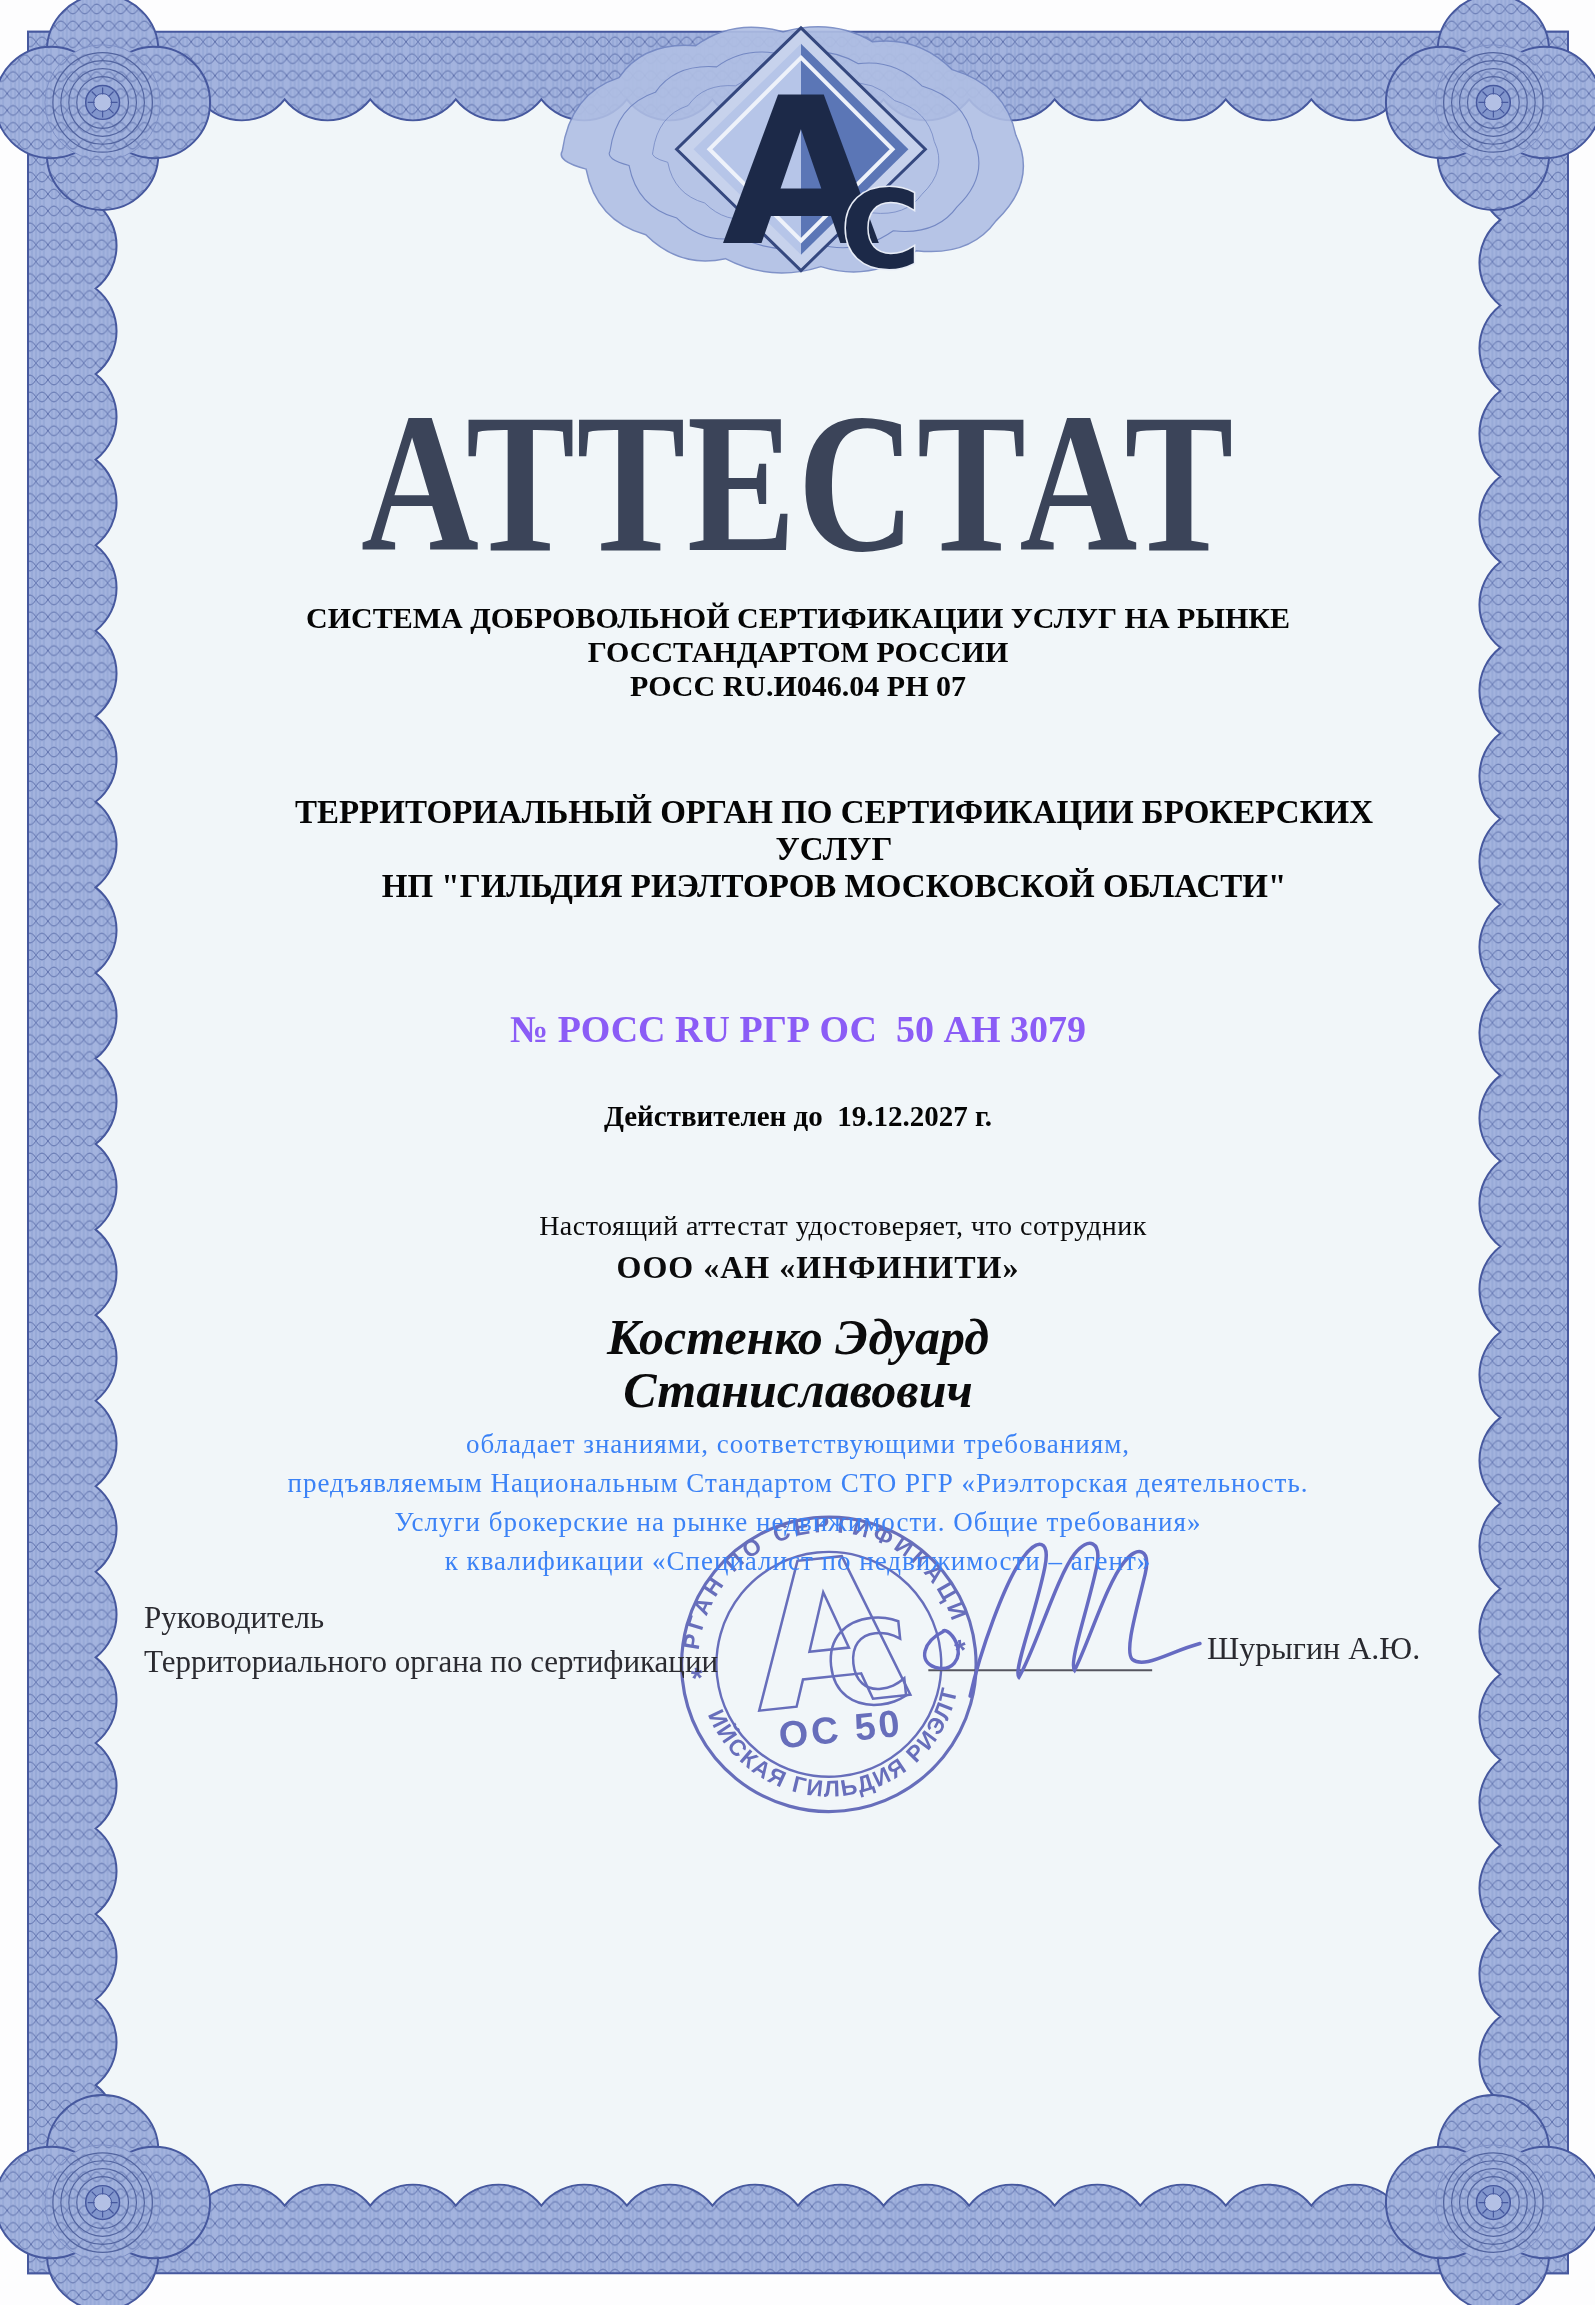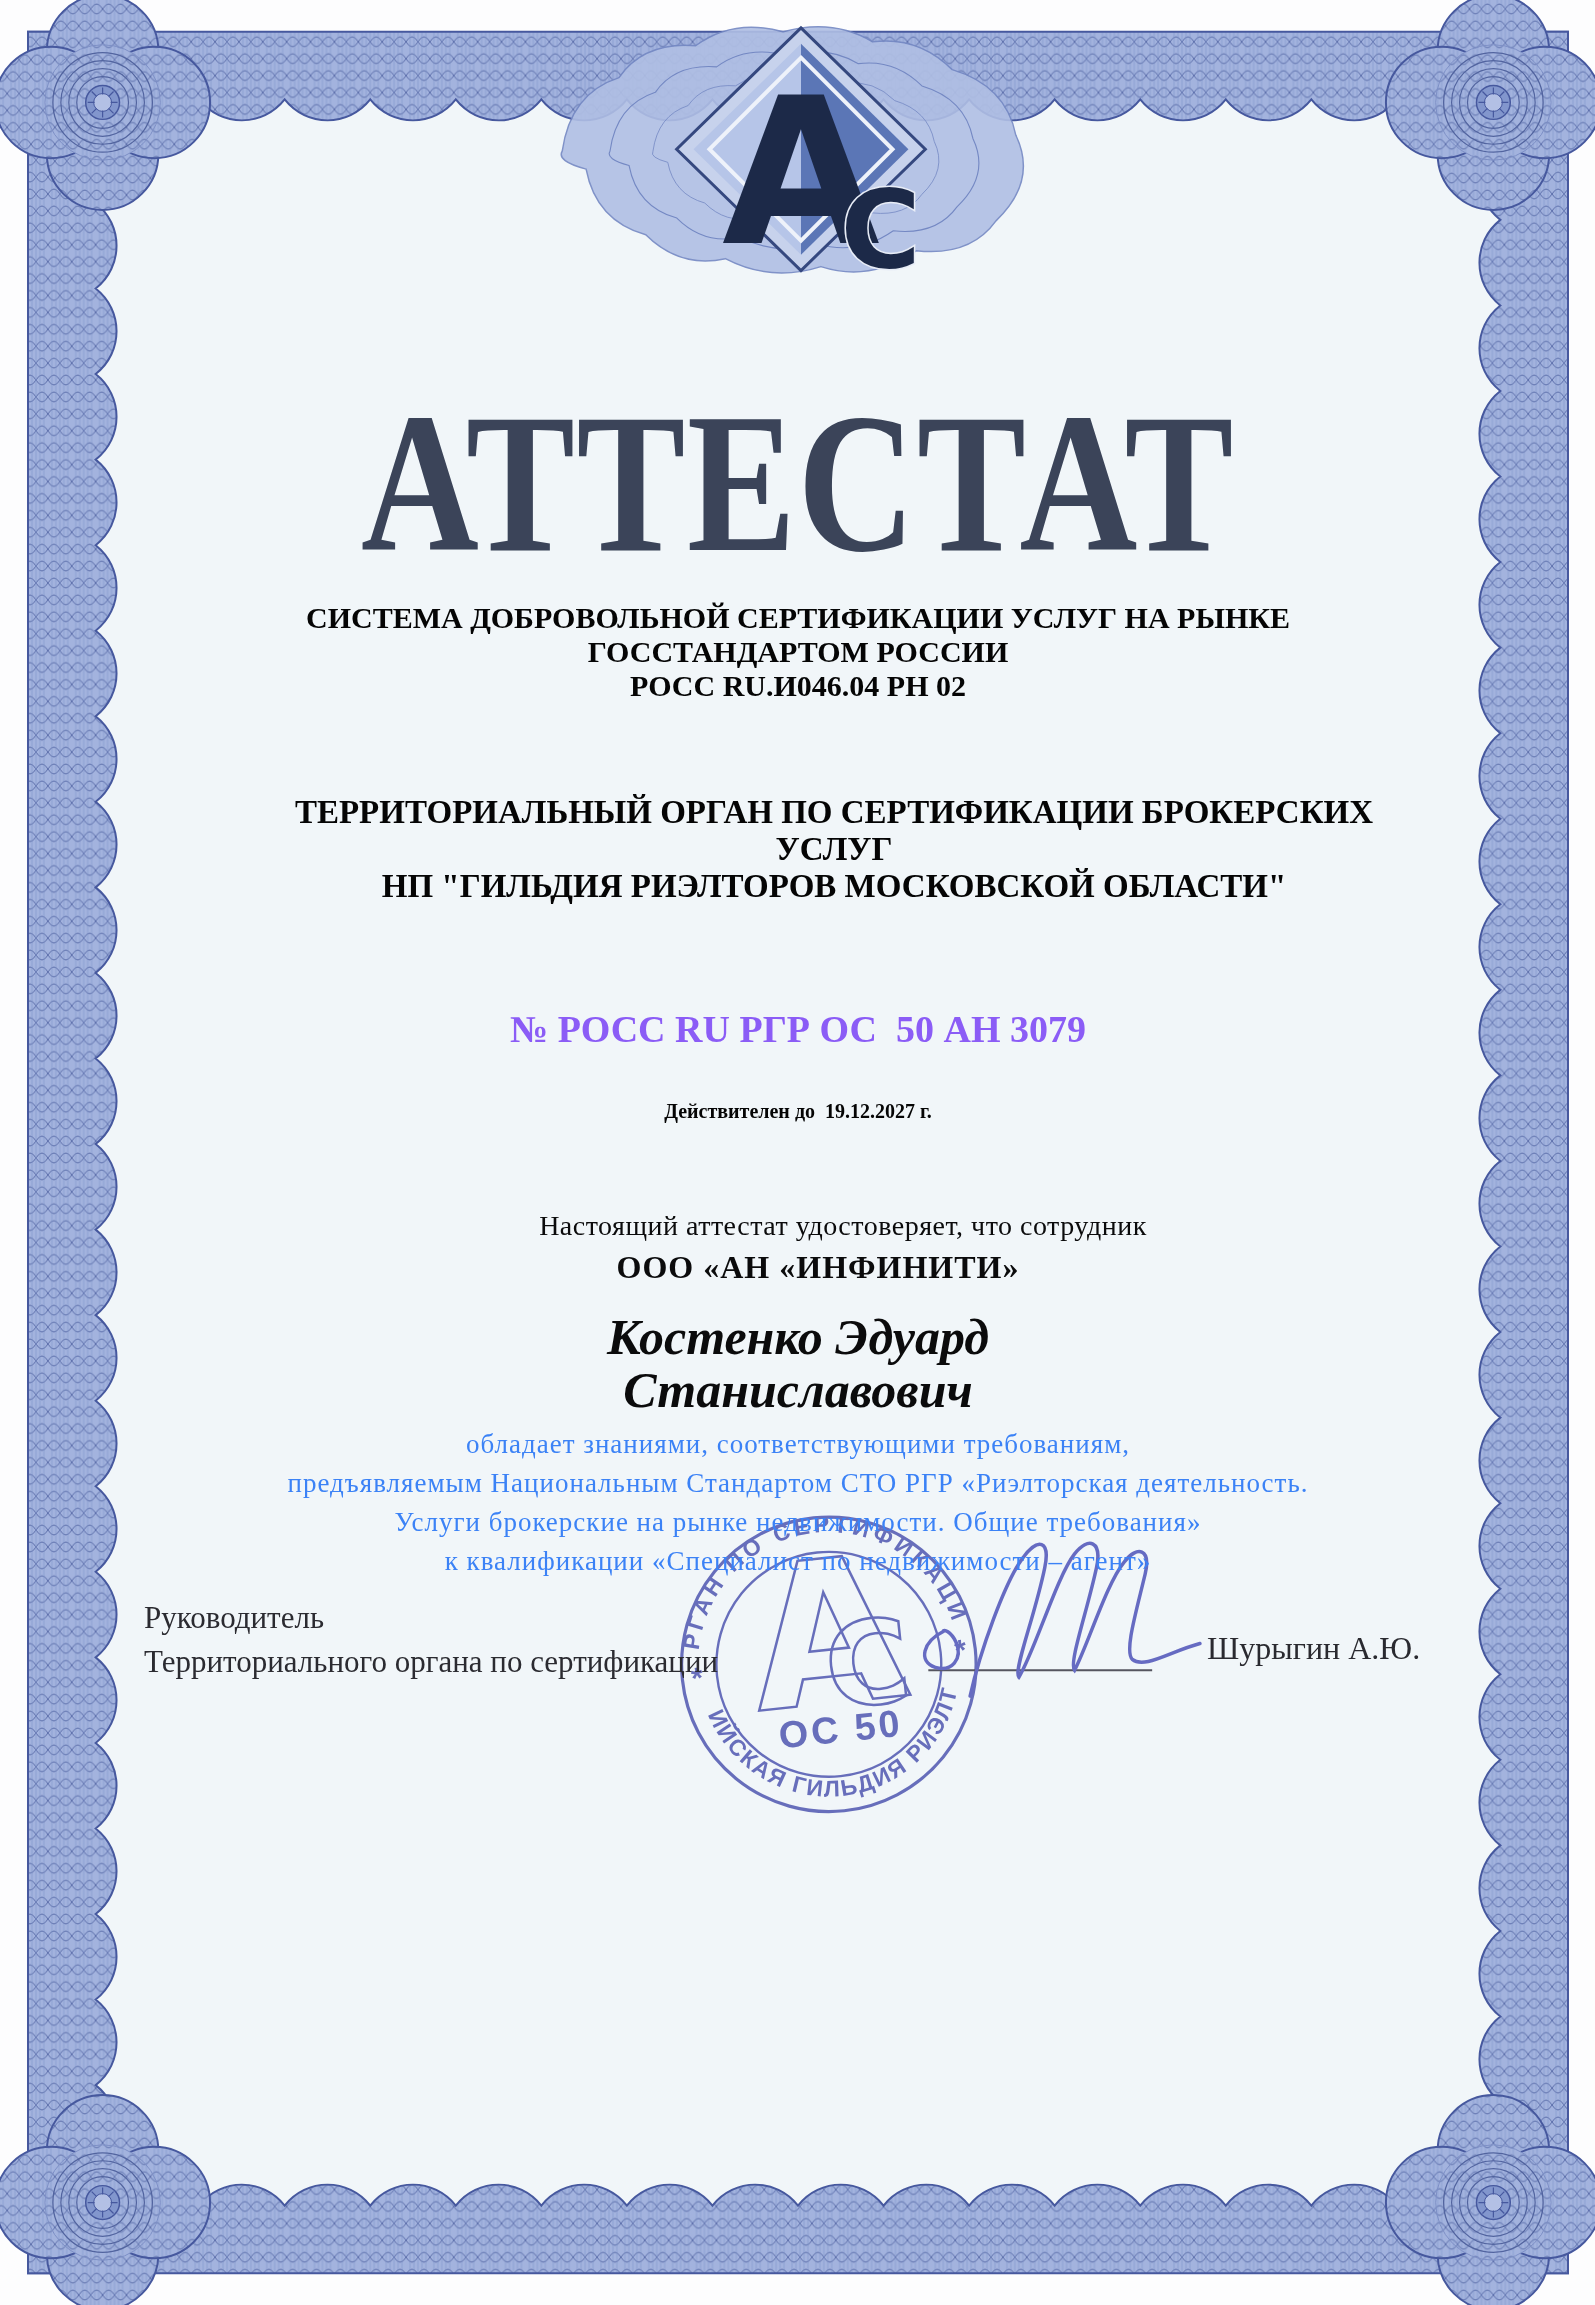--- a/index.html
+++ b/index.html
@@ -19,21 +19,21 @@
     font-size:199px;line-height:1;
     font-weight:bold;
     color:#3b4459;
     transform:scaleX(.82);
     letter-spacing:2px;
     white-space:nowrap;
   }
   .reg{top:601px;font-size:30px;font-weight:bold;line-height:34px;color:#050505;}
   .authority{top:794px;font-size:33px;font-weight:bold;line-height:37px;color:#050505;margin-left:36px;}
   .number{top:1007px;font-size:38px;font-weight:bold;white-space:pre;color:#8b5cf6;}
-  .validity{top:1100px;font-size:20px;font-weight:bold;white-space:pre;color:#050505;}
+  .validity{top:1100px;font-size:29px;font-weight:bold;white-space:pre;color:#050505;}
   .statement{top:1210px;font-size:28px;letter-spacing:0.5px;padding-left:45px;}
   .company{top:1249px;font-size:32px;font-weight:bold;letter-spacing:1px;padding-left:20px;}
   .person{top:1311px;font-size:50px;font-weight:bold;font-style:italic;line-height:53px;}
   .qual{top:1425px;font-size:27px;line-height:39px;letter-spacing:1px;color:#3b82f6;}
   .role{position:absolute;left:144px;top:1596px;text-align:left;font-size:31px;line-height:44px;color:#2b2b31;}
   .signer{position:absolute;left:1207px;top:1630px;font-size:32px;color:#2a2a30;}
 </style>
 </head>
 <body>
 
@@ -157,21 +157,21 @@
                C 1142 1620 1130 1660 1138 1668
                C 1150 1678 1176 1660 1206 1652"></path>
     </g>
   </svg>
 
   <div class="abs title">АТТЕСТАТ</div>
 
   <div class="abs reg">
     <div>СИСТЕМА ДОБРОВОЛЬНОЙ СЕРТИФИКАЦИИ УСЛУГ НА РЫНКЕ</div>
     <div>ГОССТАНДАРТОМ РОССИИ</div>
-    <div>РОСС RU.И046.04 РН 02</div>
+    <div>РОСС RU.И046.04 РН 07</div>
   </div>
 
   <div class="abs authority">
     <div>ТЕРРИТОРИАЛЬНЫЙ ОРГАН ПО СЕРТИФИКАЦИИ БРОКЕРСКИХ</div>
     <div>УСЛУГ</div>
     <div>НП "ГИЛЬДИЯ РИЭЛТОРОВ МОСКОВСКОЙ ОБЛАСТИ"</div>
   </div>
 
   <div class="abs number">№ РОСС RU РГР ОС  50 АН 3079</div>
   <div class="abs validity">Действителен до  19.12.2027 г.</div>

